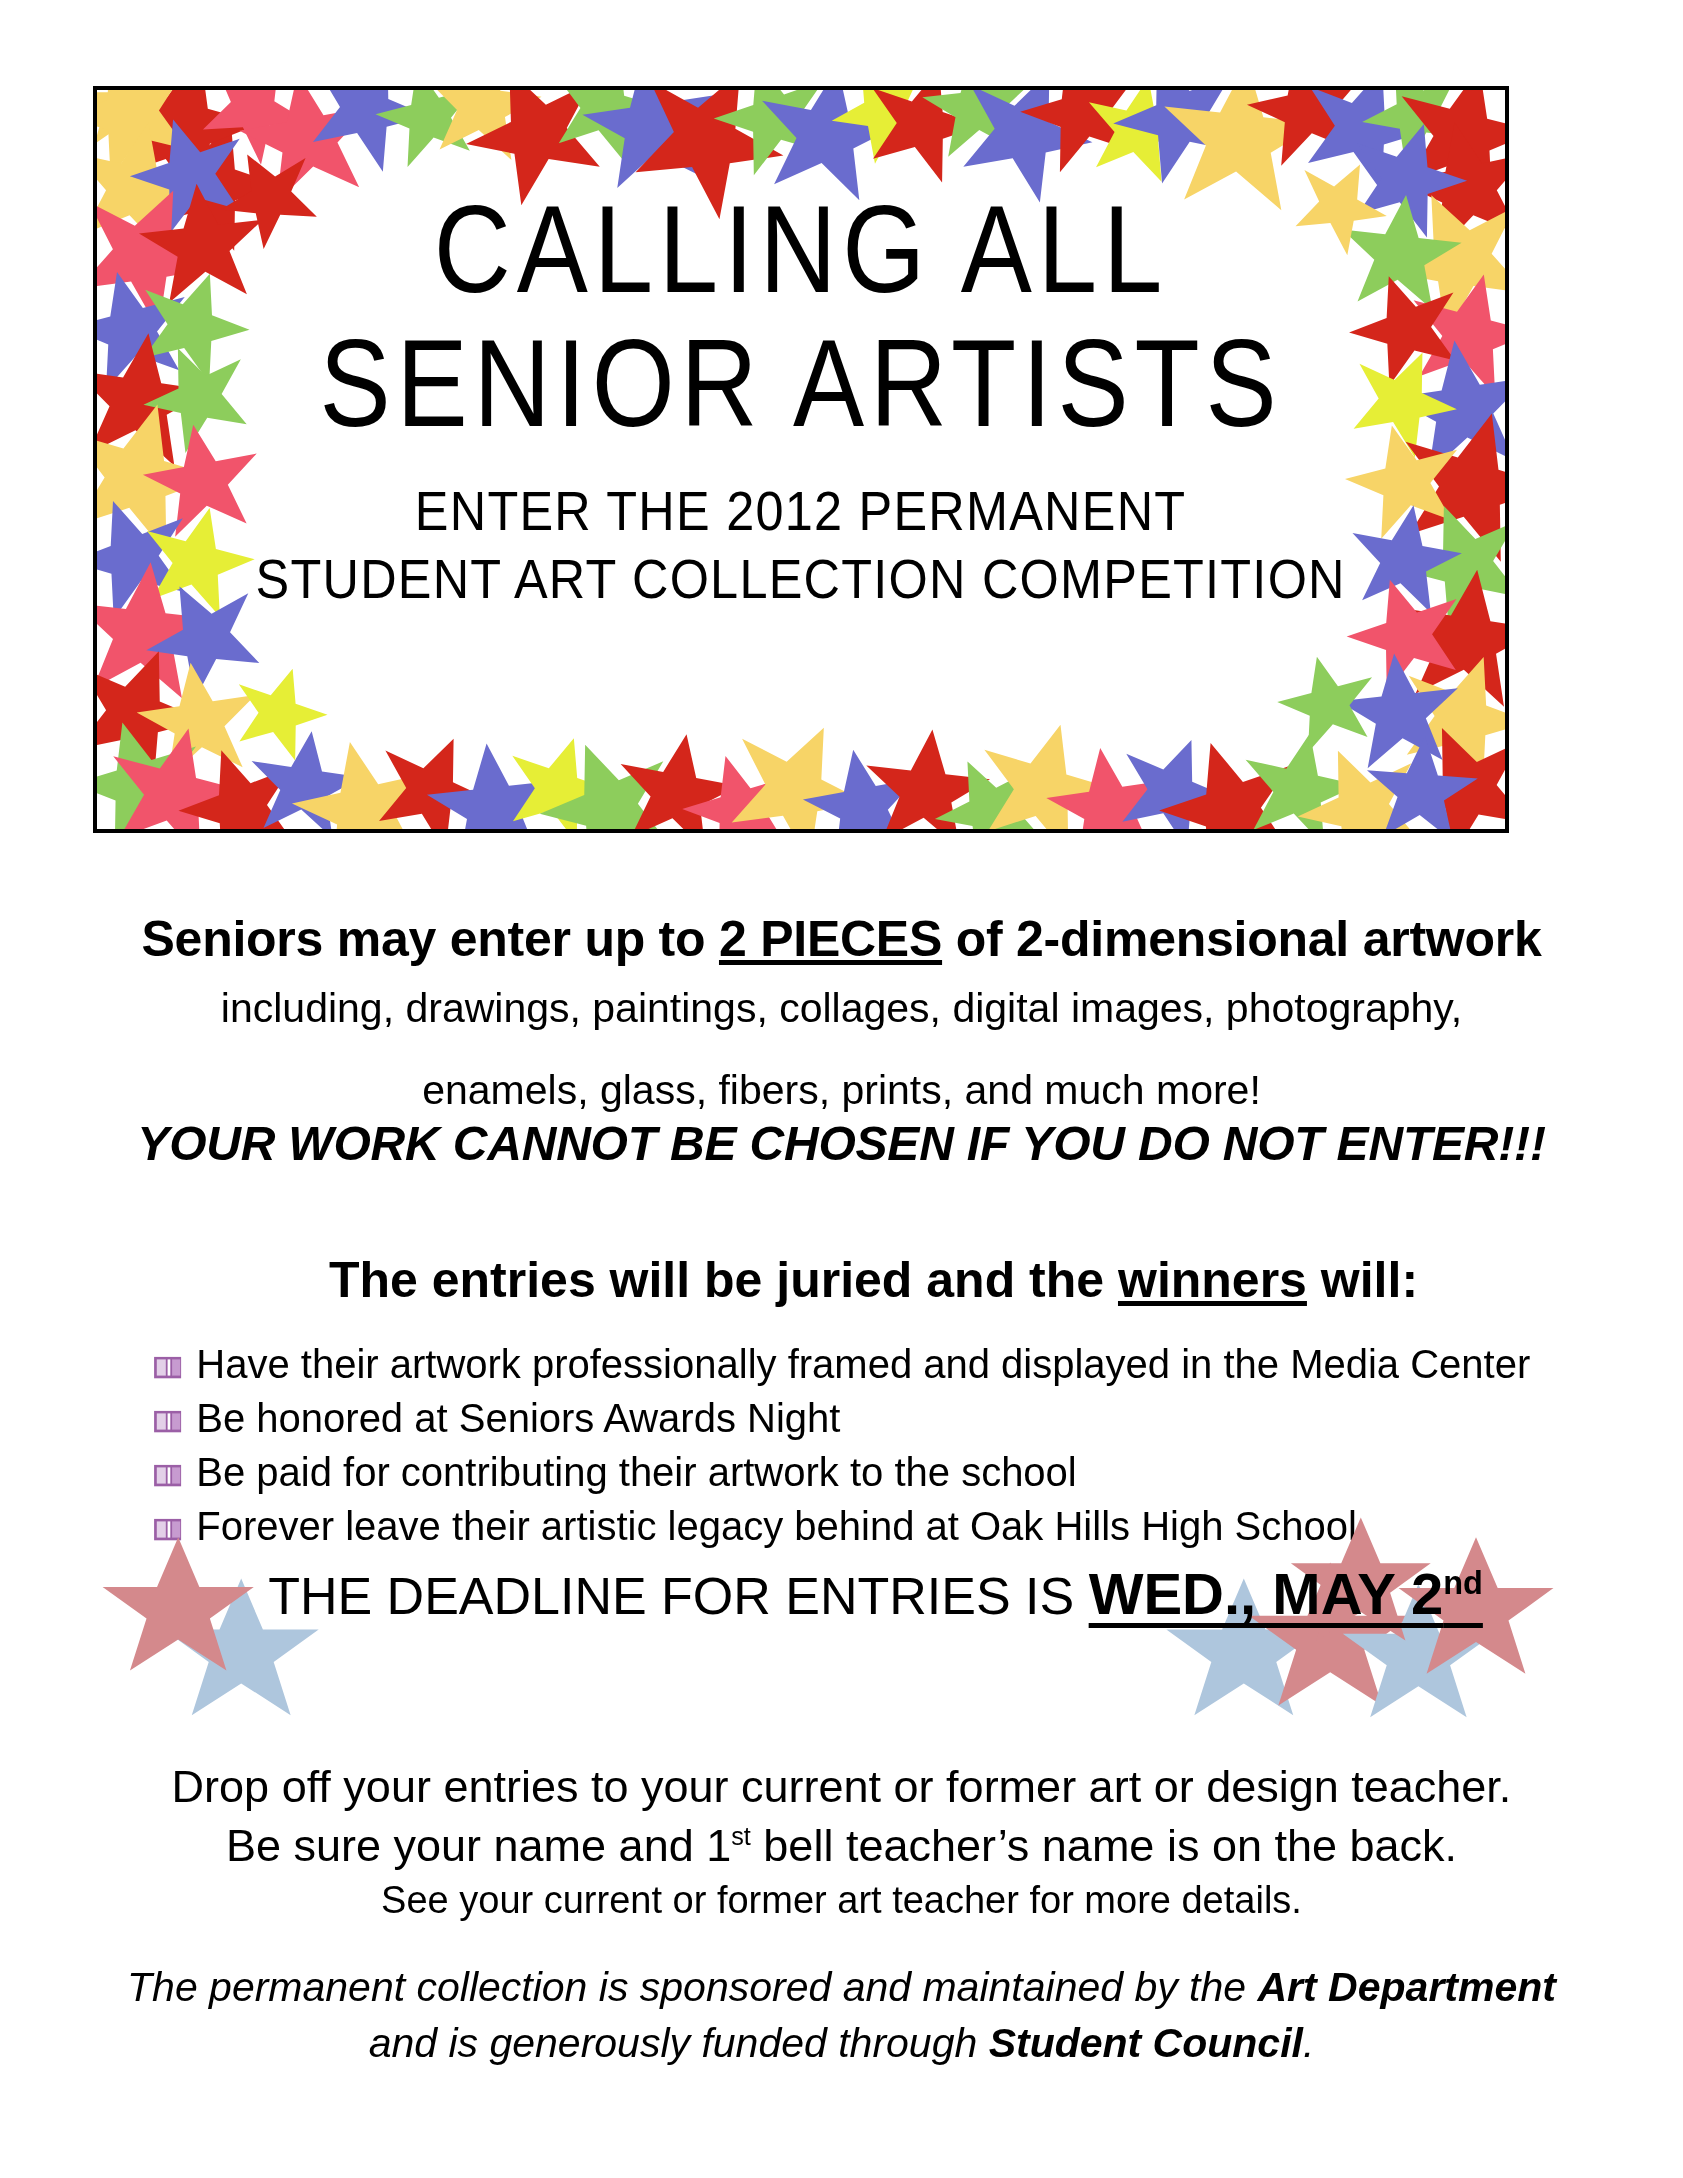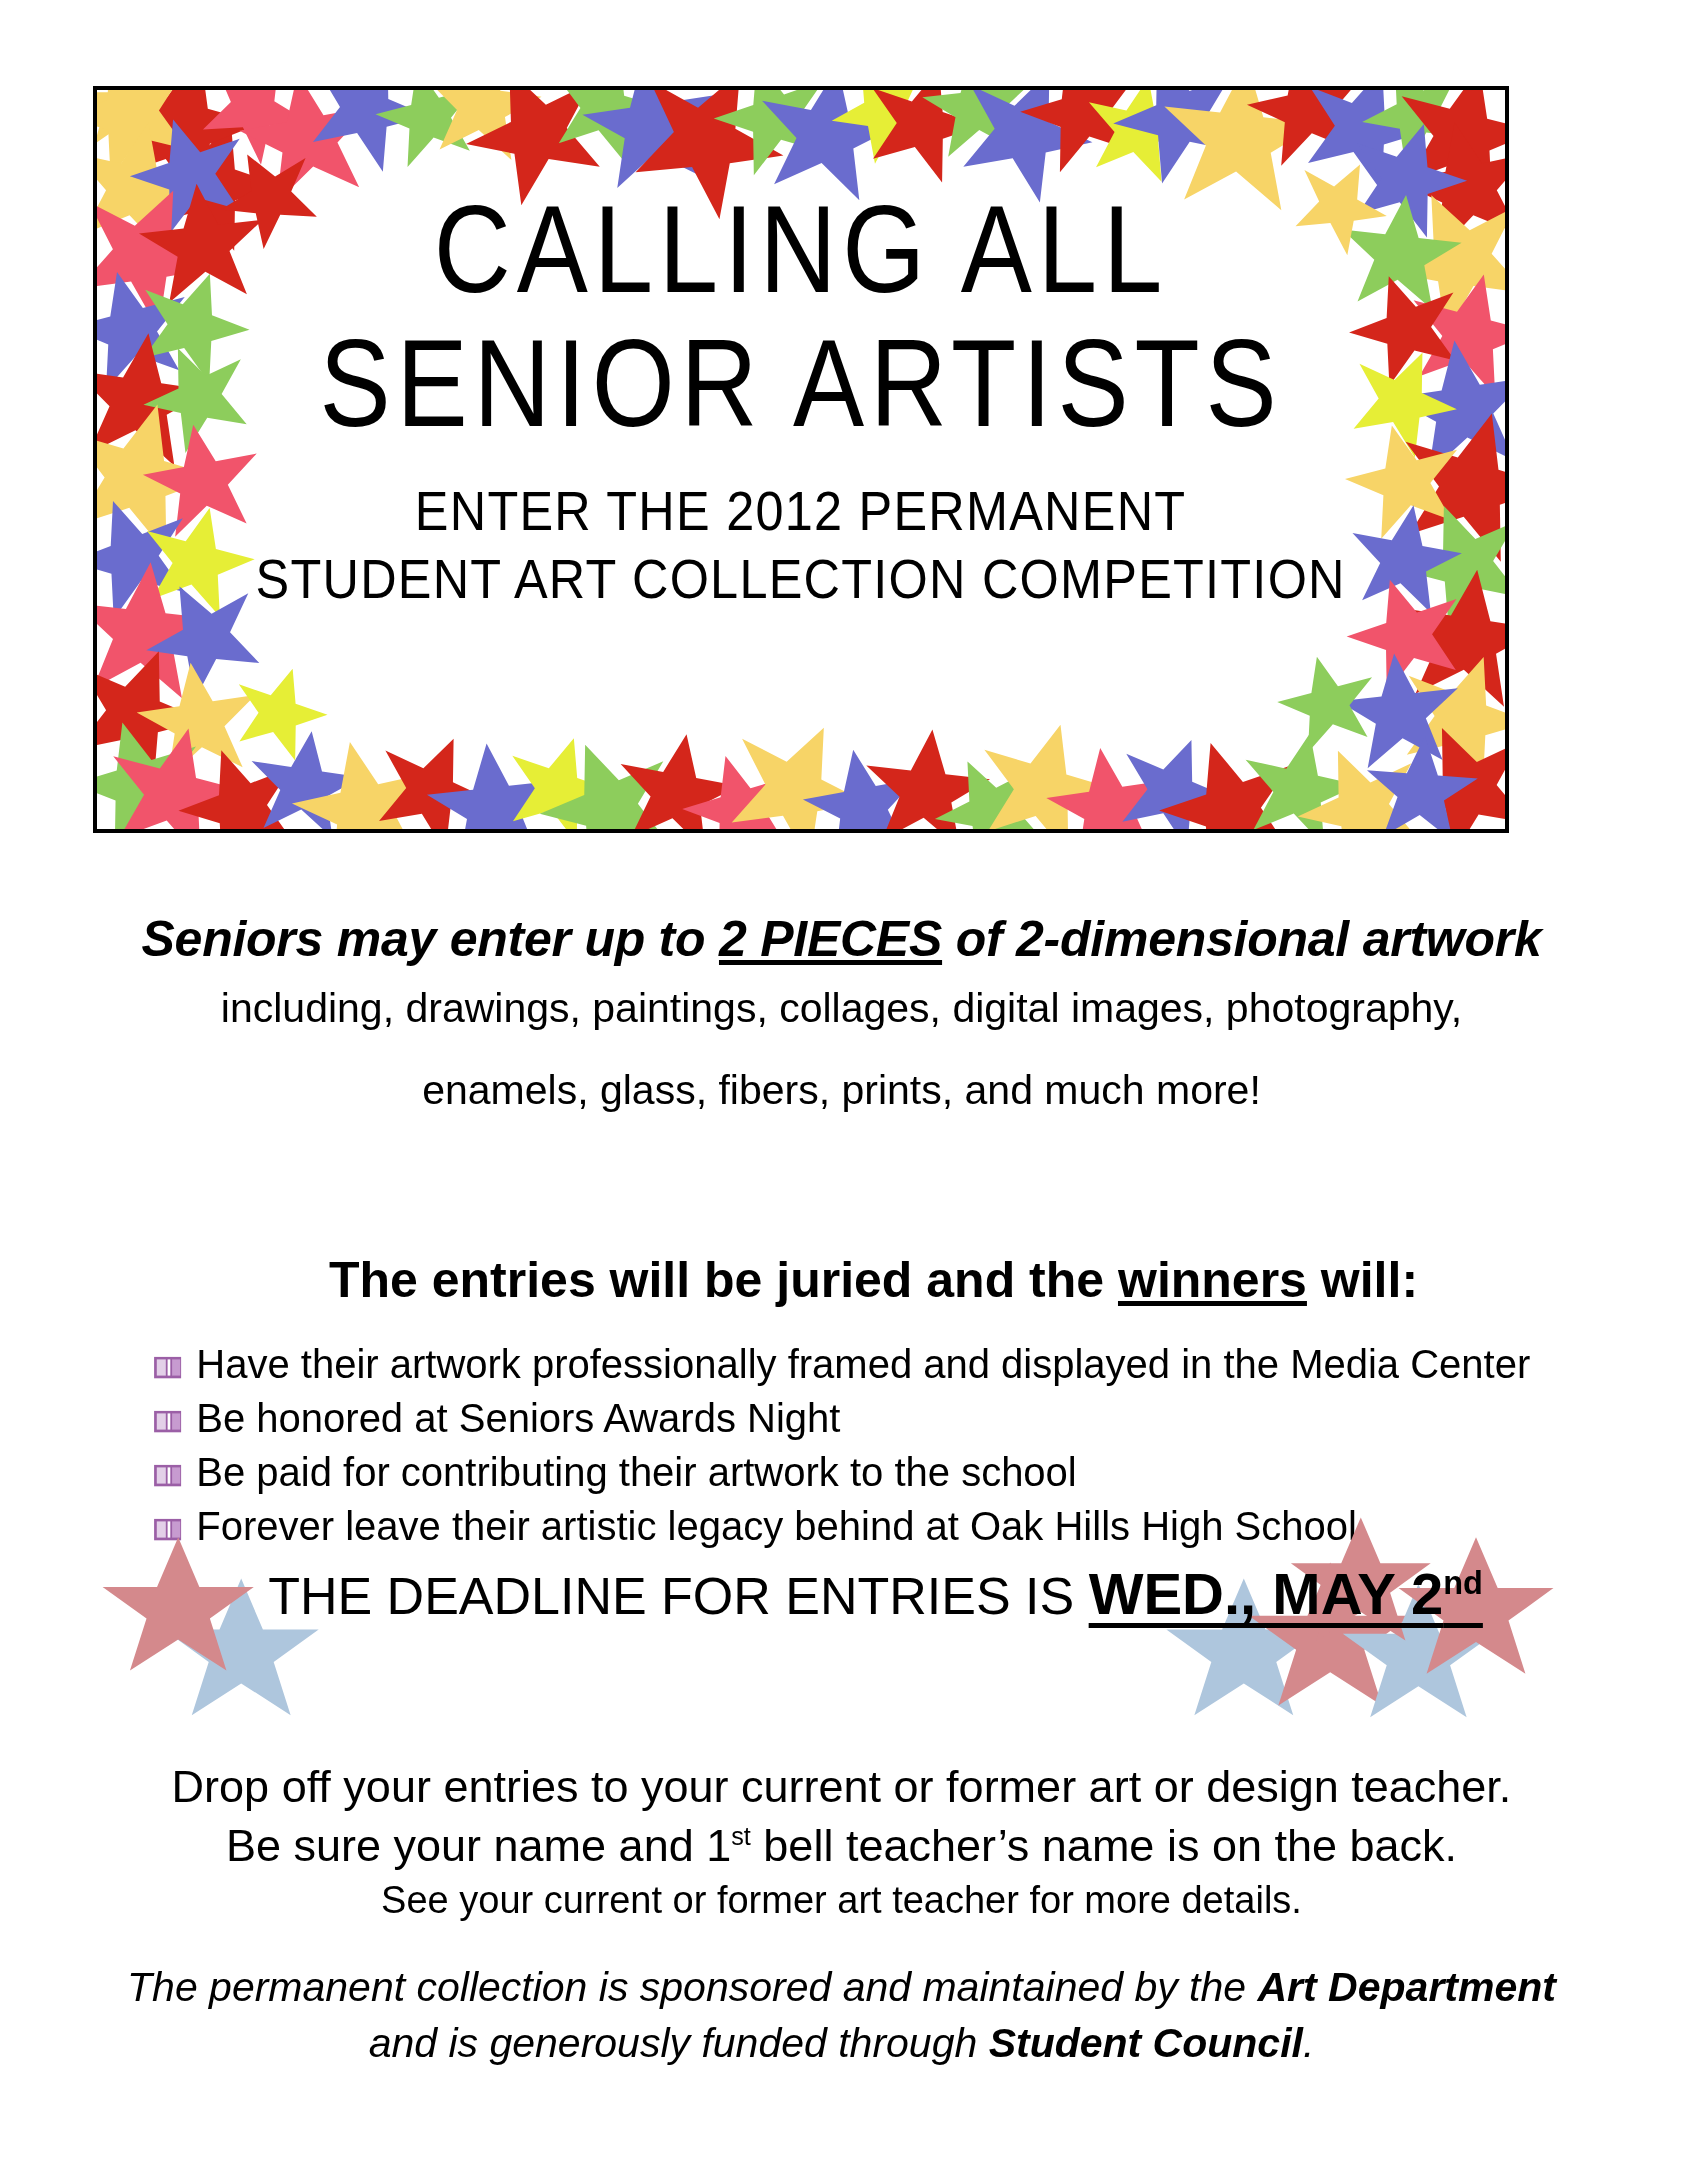--- a/index.html
+++ b/index.html
@@ -82,21 +82,20 @@
   }
 
   .blk { position: absolute; width: 100%; text-align: center; }
 
   .lead {
     font-size: 50px;
     font-weight: bold;
     letter-spacing: -0.005em;
     line-height: 1.12;
     white-space: nowrap;
-    font-style: italic;
   }
   .lead u { text-decoration: underline; text-underline-offset: 3.6px; }
 
   .lead-sub {
     font-size: 41px;
     font-weight: 400;
     line-height: 1.32;
     white-space: nowrap;
   }
 
@@ -489,20 +488,21 @@
     </div>
   </div>
 
   <div class="blk lead narrow" style="top:911px;">
     <span>Seniors may enter up to </span><u>2 PIECES</u><span> of 2-dimensional artwork</span>
   </div>
 
   <div class="blk lead-sub narrow" style="top:981px;">including, drawings, paintings, collages, digital images, photography,</div>
   <div class="blk lead-sub narrow" style="top:1035px;margin-top:28px;">enamels, glass, fibers, prints, and much more!</div>
 
+  <div class="blk shout narrow" style="top:1116px;">YOUR WORK CANNOT BE CHOSEN IF YOU DO NOT ENTER!!!</div>
 
   <div class="blk head2 narrow" style="top:1251px; text-align:center;margin-left:32px;">
     <span>The entries will be juried and the </span><u>winners</u><span> will:</span>
   </div>
 
   <div class="bullets narrow" style="top:1317px;">
     <div class="bullets-inner">
 
       <div class="bullet-row">
         <span class="bullet-glyph">

